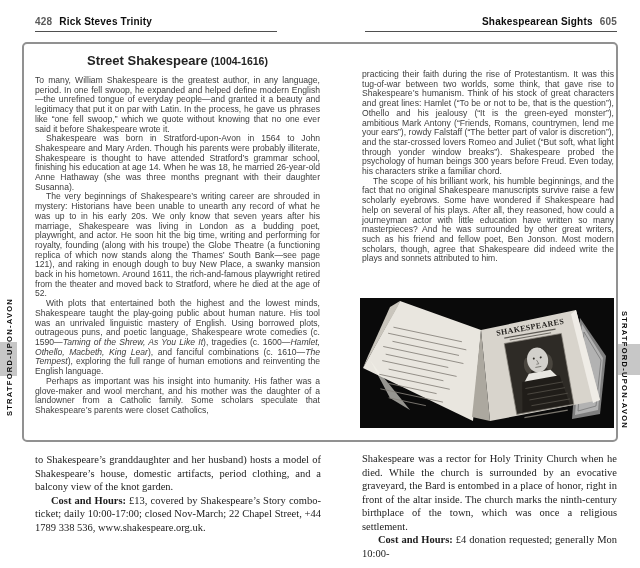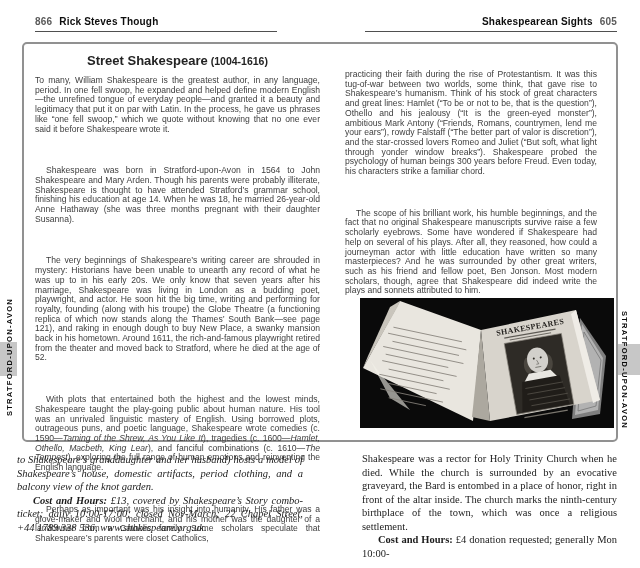--- a/index.html
+++ b/index.html
@@ -32,43 +32,43 @@
 
   
   .sbox { position:absolute; left:22px; top:42px; width:596px; height:400px;
           border:2px solid #919191; border-radius:5px; box-sizing:border-box; background:#fff; }
   .sbox-title { position:absolute; left:35px; top:51px; width:285px; text-align:center; color:#232323; white-space:nowrap; }
   .sbox-title .t1 { font-weight:700; font-size:13px; }
   .sbox-title .t2 { font-weight:700; font-size:10.5px; margin-left:3px; }
 
   .col { position:absolute; font-size:8.6px; line-height:9.7px; color:#3d3d3d; text-align:justify; }
   .col-left  { left:35px;  top:76px; width:285px; }
-  .col-right { left:345px; top:70px; width:252px; }
+  .col-right { left:362px; top:70px; width:252px; }
   .col p { margin:0; }
-  .col p.indent { text-indent:11px;margin-top:32px; }
+  .col p.indent { text-indent:11px; }
 
   
   .photo { position:absolute; left:360px; top:298px; width:254px; height:130px; }
   .photo svg { display:block; }
 
   
   .serif-block { font-family:"Liberation Serif", serif; font-size:10.5px; line-height:13.5px;
                  color:#1b1b1b; text-align:justify; }
   .serif-block p { margin:0; }
   .serif-block p.indent { text-indent:16px; }
-  .bottom-left  { position:absolute; left:17px;  top:453px; width:286px;font-style:italic; }
+  .bottom-left  { position:absolute; left:35px;  top:453px; width:286px; }
   .bottom-right { position:absolute; left:362px; top:452px; width:255px; }
   .subhead { font-family:"Liberation Sans", sans-serif; font-weight:700; font-size:10px;
              line-height:12.5px; color:#000; }
 </style>
 </head>
 <body>
 
 <div class="hdr hdr-left">
-  <span class="pagenum">866</span><span class="hdr-title">Rick Steves Though</span>
+  <span class="pagenum">428</span><span class="hdr-title">Rick Steves Trinity</span>
 </div>
 <div class="rule rule-left"></div>
 
 <div class="hdr hdr-right">
   <span class="hdr-title">Shakespearean Sights</span><span class="pagenum">605</span>
 </div>
 <div class="rule rule-right"></div>
 
 <div class="tab-bg tab-bg-left"></div>
 <div class="tab-bg tab-bg-right"></div>

